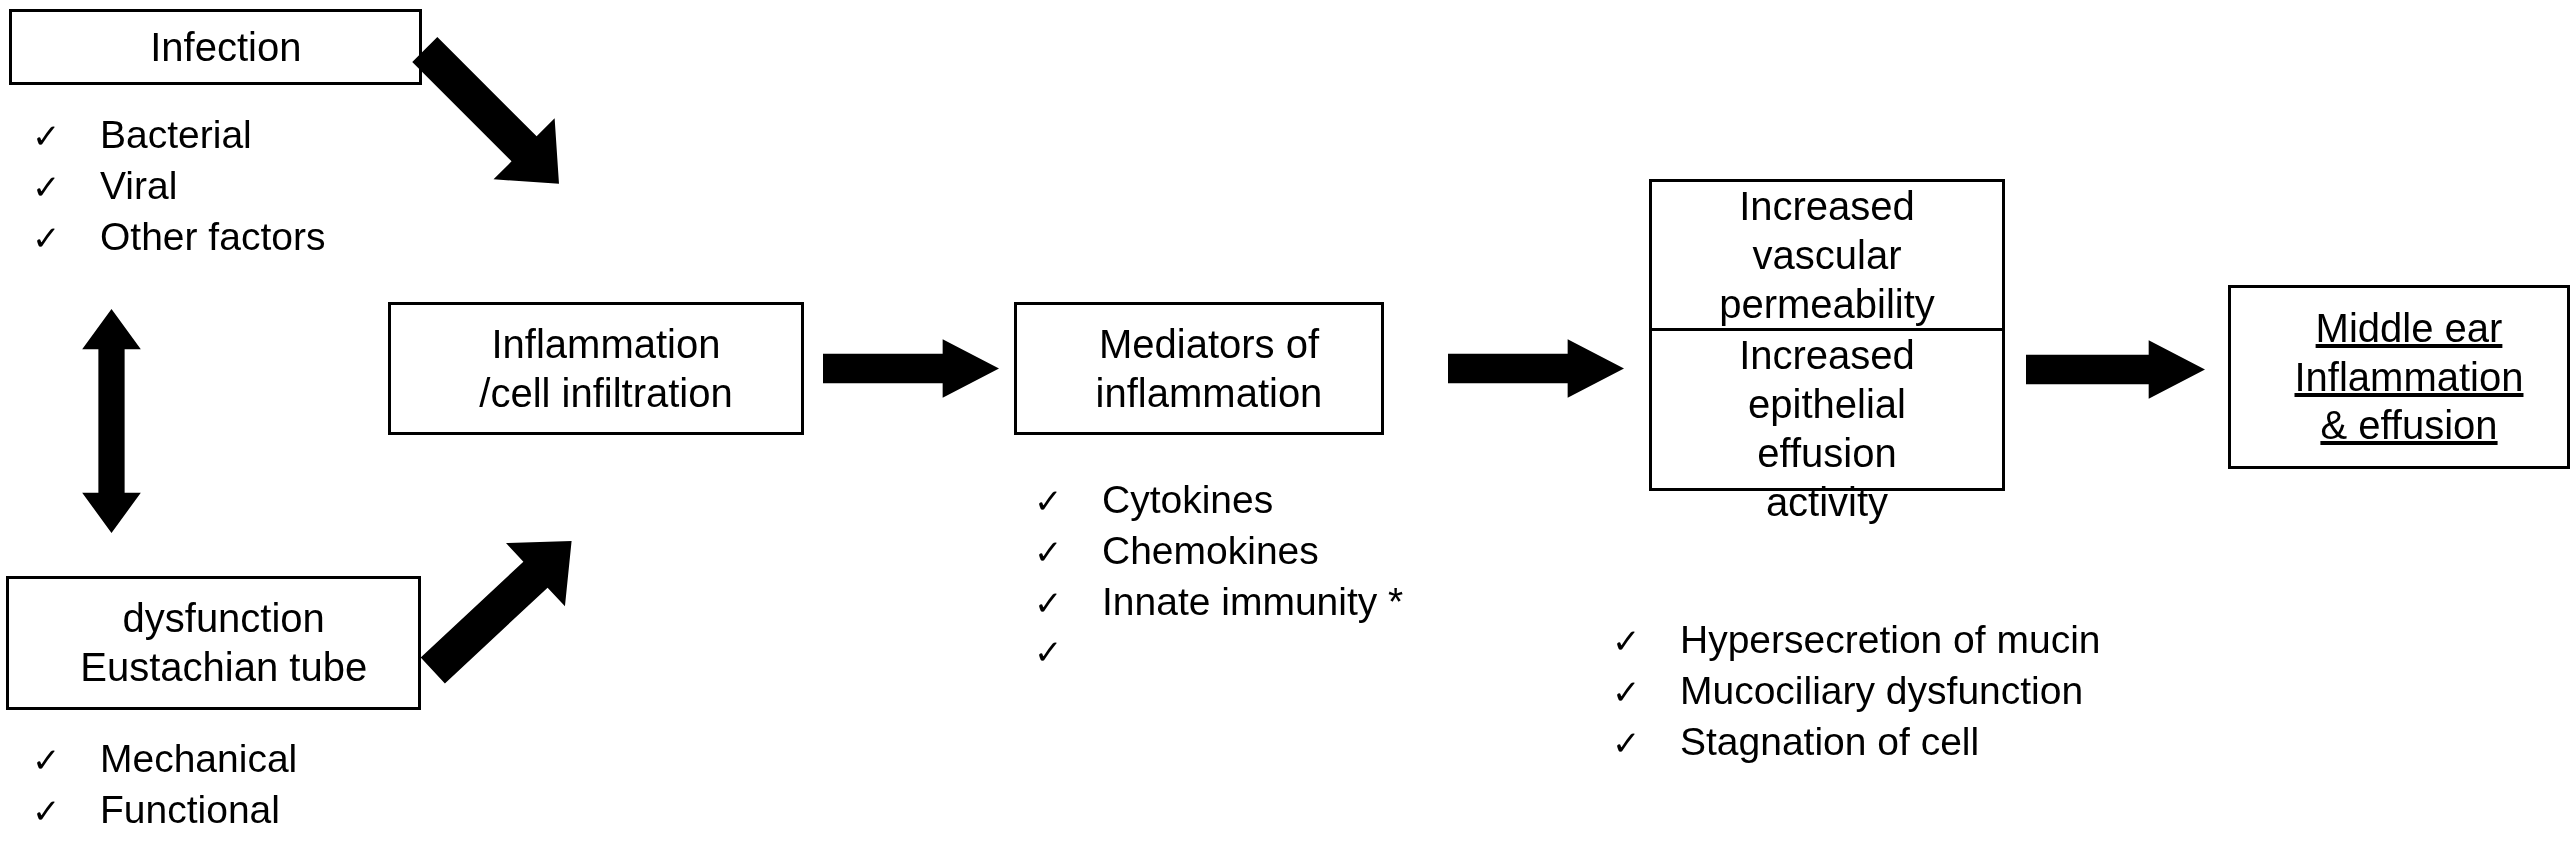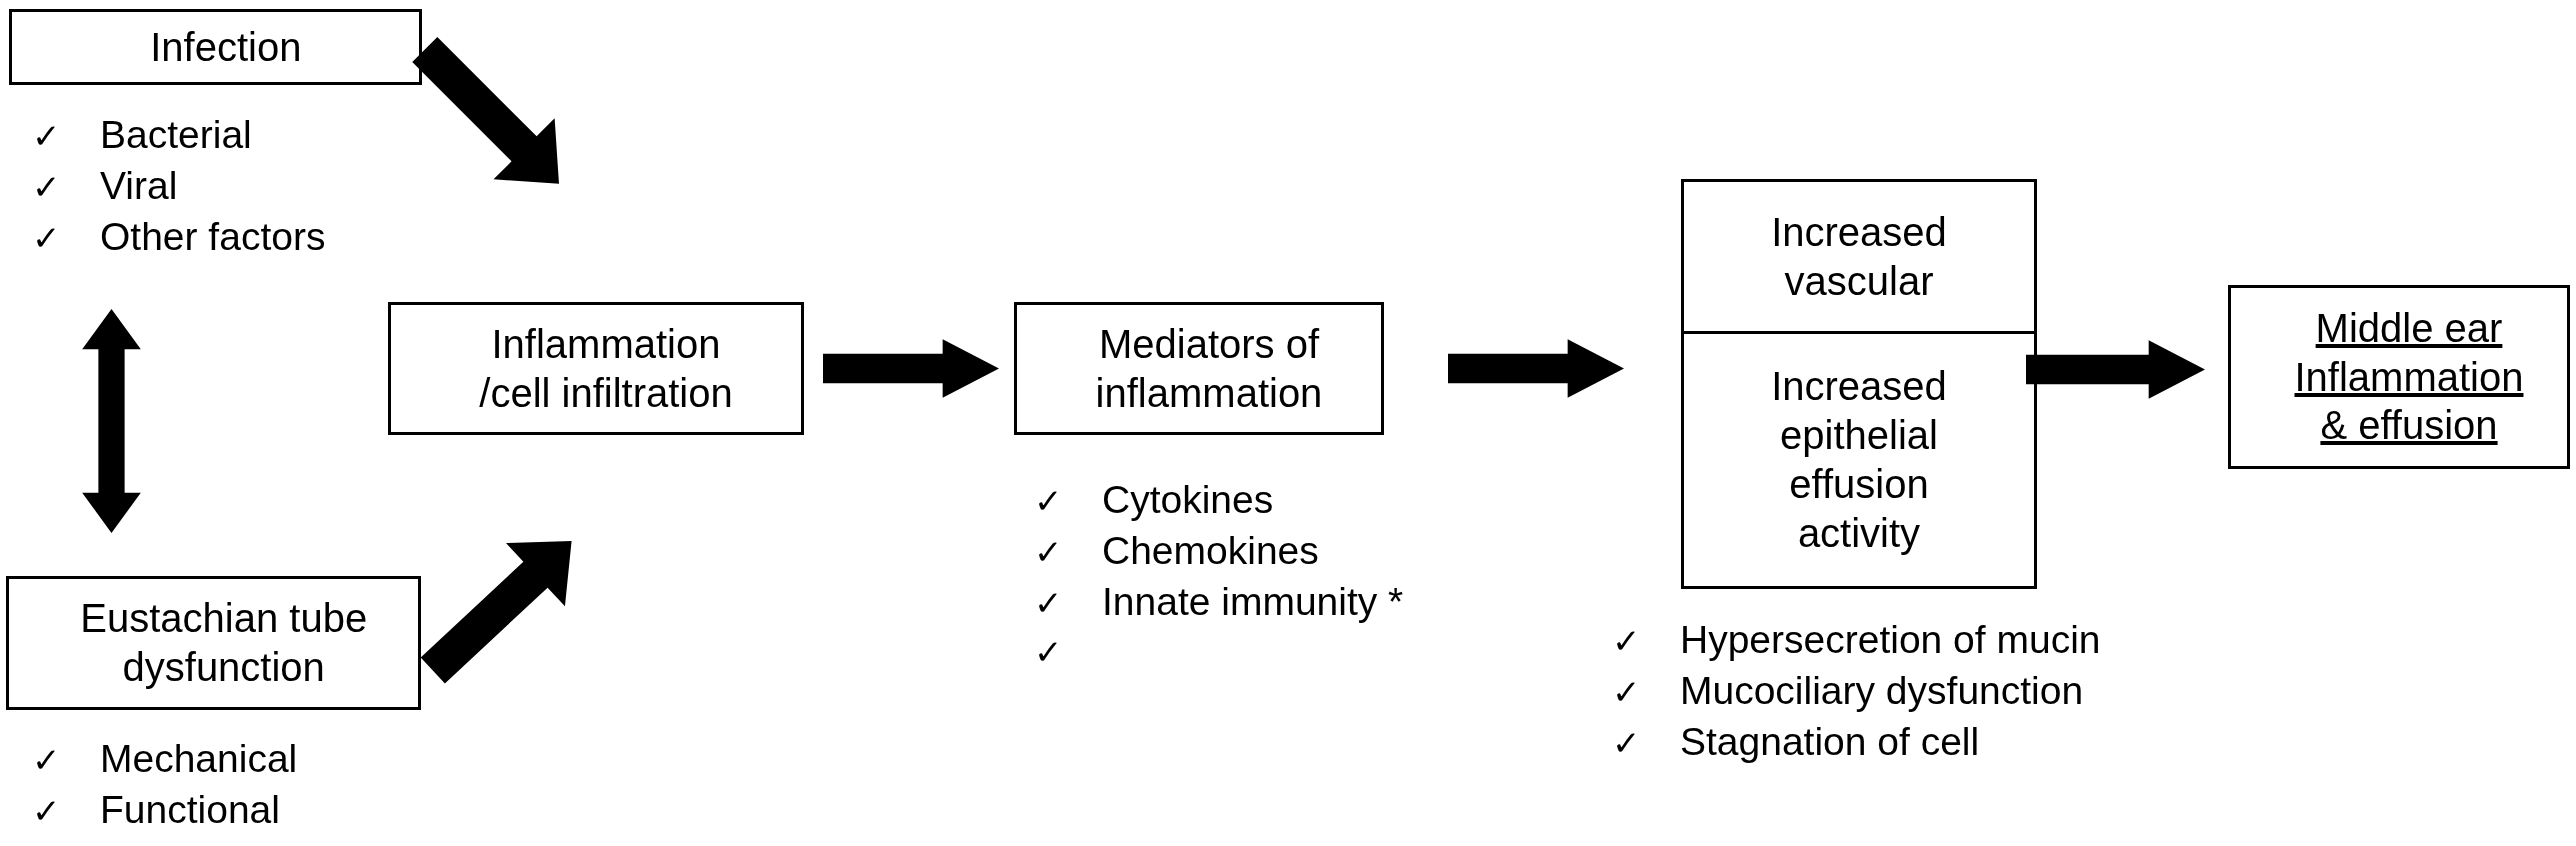--- a/index.html
+++ b/index.html
@@ -99,22 +99,22 @@
       <span class="check-mark">✓</span>
       <span class="check-label">Viral</span>
     </div>
     <div class="check-item">
       <span class="check-mark">✓</span>
       <span class="check-label">Other factors</span>
     </div>
   </div>
 
   <div class="node-box" style="left:6.2px; top:576px; width:415px; height:134px;">
+    <span class="line">dysfunction</span>
     <span class="line">Eustachian tube</span>
-    <span class="line">dysfunction</span>
   </div>
 
   <div class="checklist" style="left:32px; top:734px;">
     <div class="check-item">
       <span class="check-mark">✓</span>
       <span class="check-label">Mechanical</span>
     </div>
     <div class="check-item">
       <span class="check-mark">✓</span>
       <span class="check-label">Functional</span>
@@ -176,24 +176,25 @@
       <span class="check-mark">✓</span>
     </div>
   </div>
 
   <div class="arrow" style="left:1448px; top:339px; width:176px; height:59px;">
     <svg width="176" height="59" viewBox="0 0 228 76" aria-hidden="true">
       <polygon points="0,19 155,19 155,0 228,38 155,76 155,57 0,57" fill="#000000"></polygon>
     </svg>
   </div>
 
-  <div class="split-box" style="left:1649px; top:179px; width:356px; height:410px;margin-left:32px;">
+  <div class="split-box" style="left:1649px; top:179px; width:356px; height:312px;">
     <div class="cell top" style="height:152px;">
       <span class="line">Increased</span>
       <span class="line">vascular</span>
+      <span class="line">permeability</span>
     </div>
     <div class="cell bottom" style="flex:1;">
       <span class="line">Increased</span>
       <span class="line">epithelial</span>
       <span class="line">effusion</span>
       <span class="line">activity</span>
     </div>
   </div>
 
   <div class="checklist" style="left:1612px; top:615px;">

